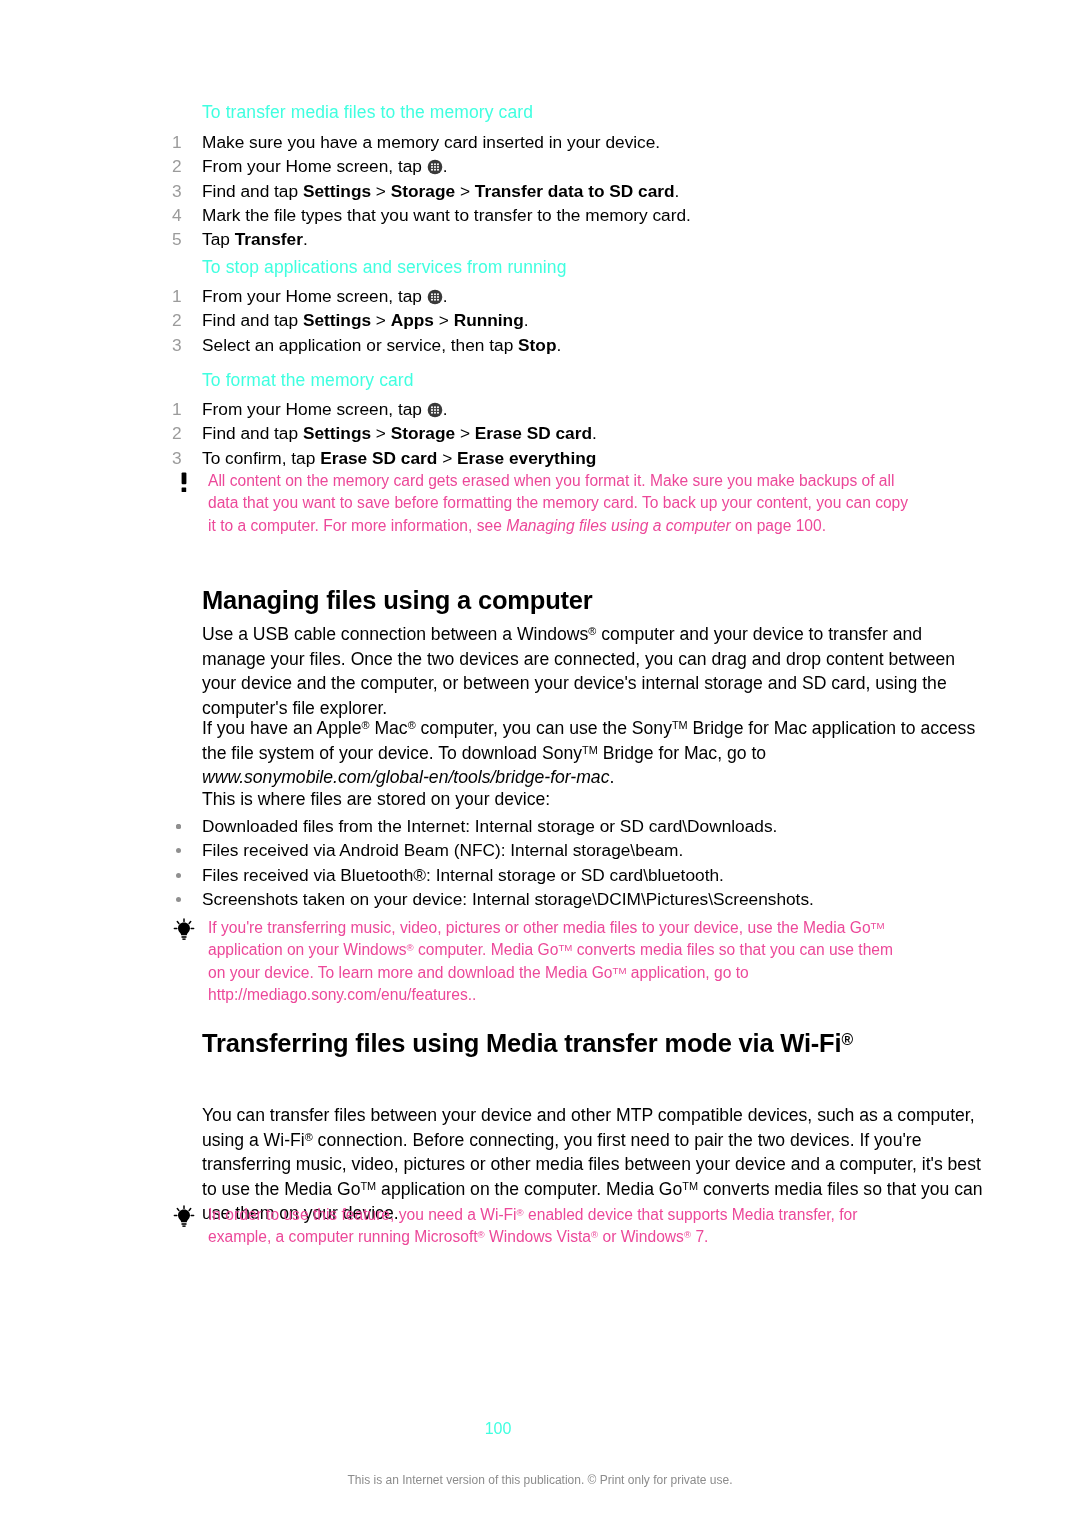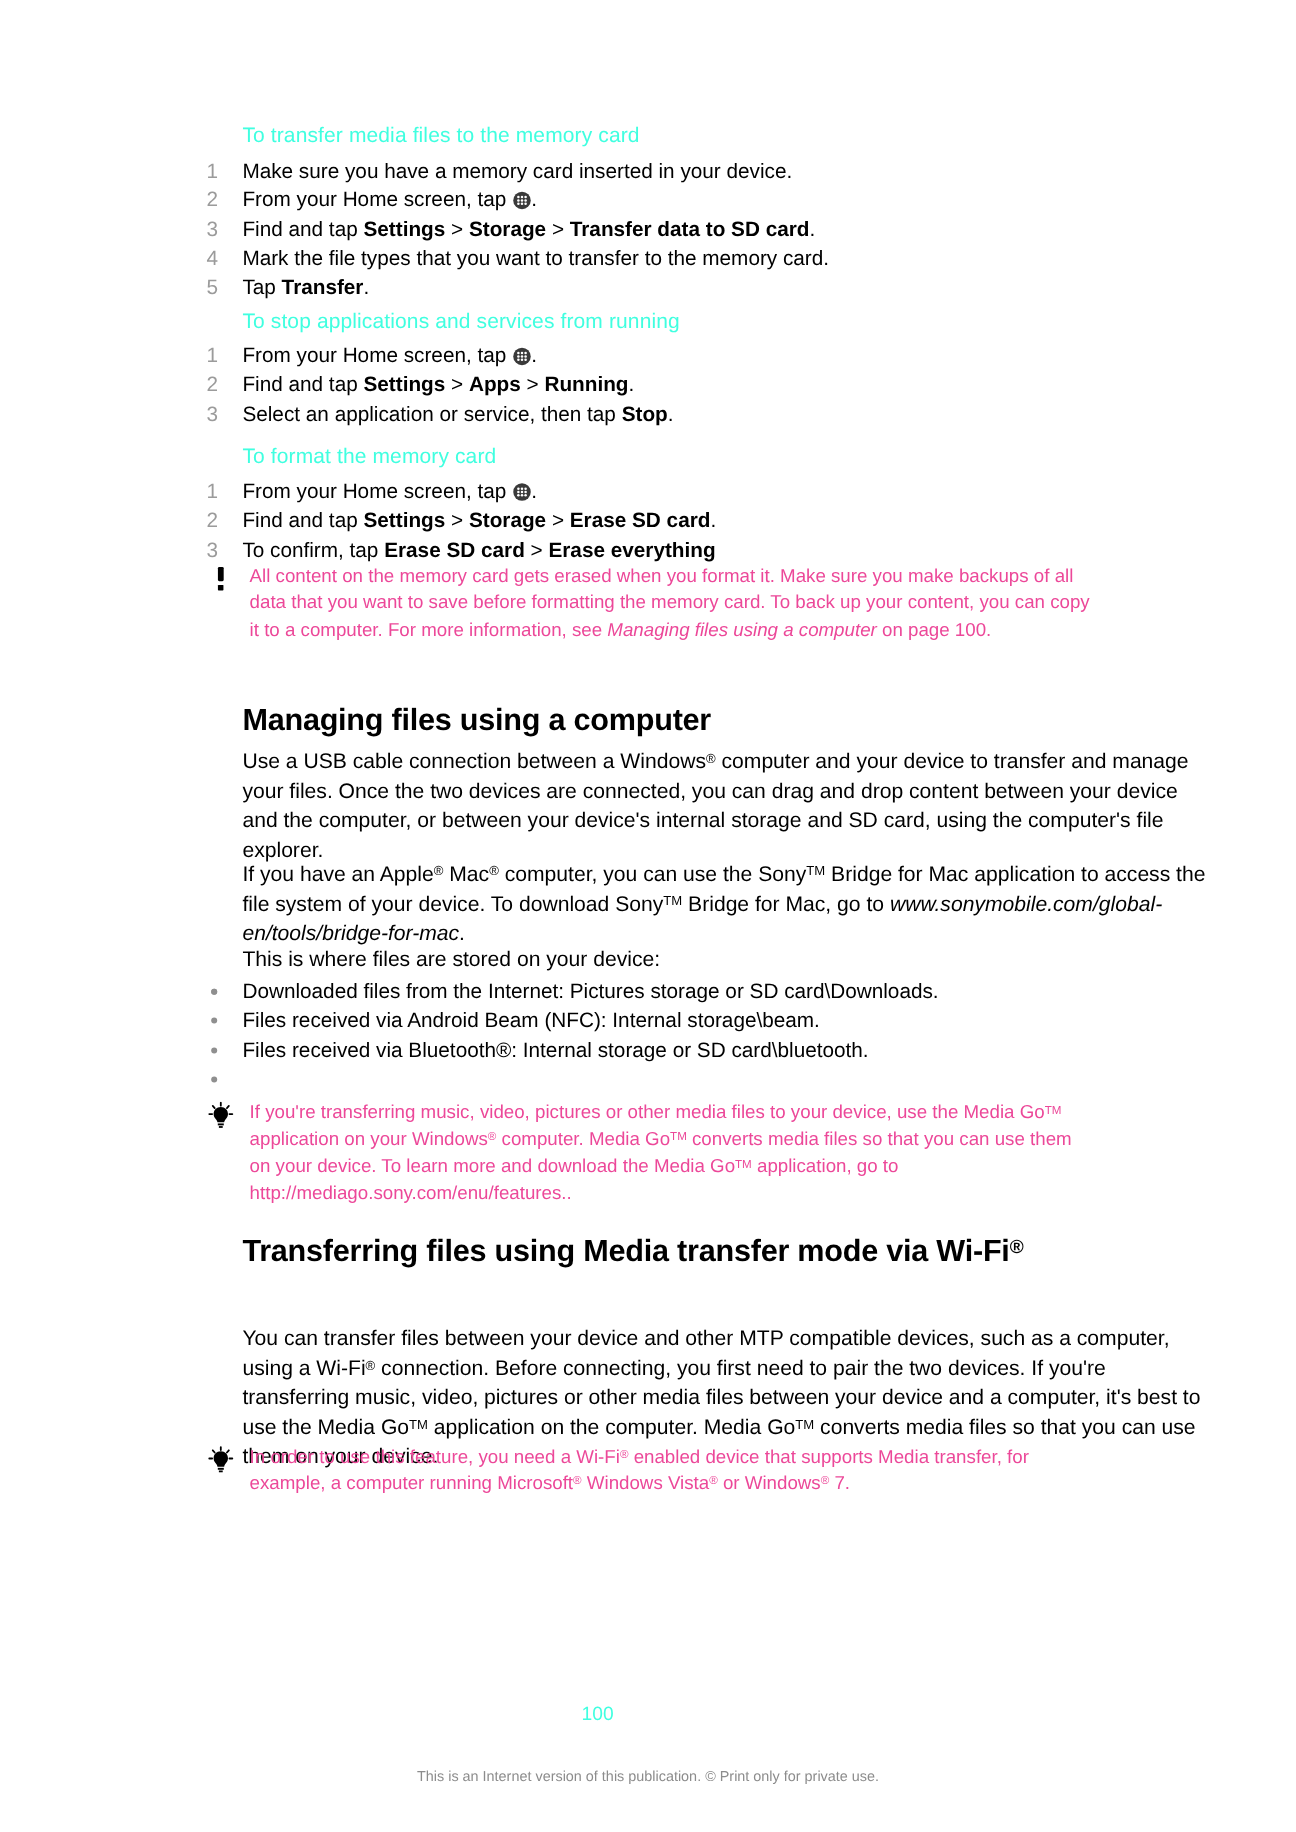--- a/index.html
+++ b/index.html
@@ -80,21 +80,21 @@
     top: 10px;
     width: 5px;
     height: 5px;
     border-radius: 50%;
     background: #8f8f8f;
   }
 
   p.body-text {
     margin: 0;
     padding-left: 202px;
-    padding-right: 74px;
+    padding-right: 94px;
     font-size: 17.6px;
     line-height: 24.6px;
     color: #000;
   }
 
   h1.main-heading {
     margin: 0;
     padding-left: 202px;
     font-size: 25.5px;
     font-weight: bold;
@@ -329,32 +329,33 @@
     <p class="body-text">This is where files are stored on your device:</p>
   </div>
 
   <div class="content" id="blk-bullets">
     <ul class="bullets">
       <li>
         <span class="dot"></span>
       </li>
       <li>
         <span class="dot"></span>
-        <span>Downloaded files from the Internet: Pictures storage or SD card\Downloads.</span>
+        <span>Downloaded files from the Internet: Internal storage or SD card\Downloads.</span>
       </li>
       <li>
         <span class="dot"></span>
         <span>Files received via Android Beam (NFC): Internal storage\beam.</span>
       </li>
       <li>
         <span class="dot"></span>
         <span>Files received via Bluetooth®: Internal storage or SD card\bluetooth.</span>
       </li>
       <li>
         <span class="dot"></span>
+        <span>Screenshots taken on your device: Internal storage\DCIM\Pictures\Screenshots.</span>
       </li>
     </ul>
   </div>
 
   <div class="content" id="blk-tip1">
     <div class="note">
       <span class="note-icon">
         <svg viewBox="0 0 24 24" width="24" height="24">
           <g stroke="#000000" stroke-width="1.5" stroke-linecap="round">
             <line x1="12" y1="0.9" x2="12" y2="3.4"></line>

